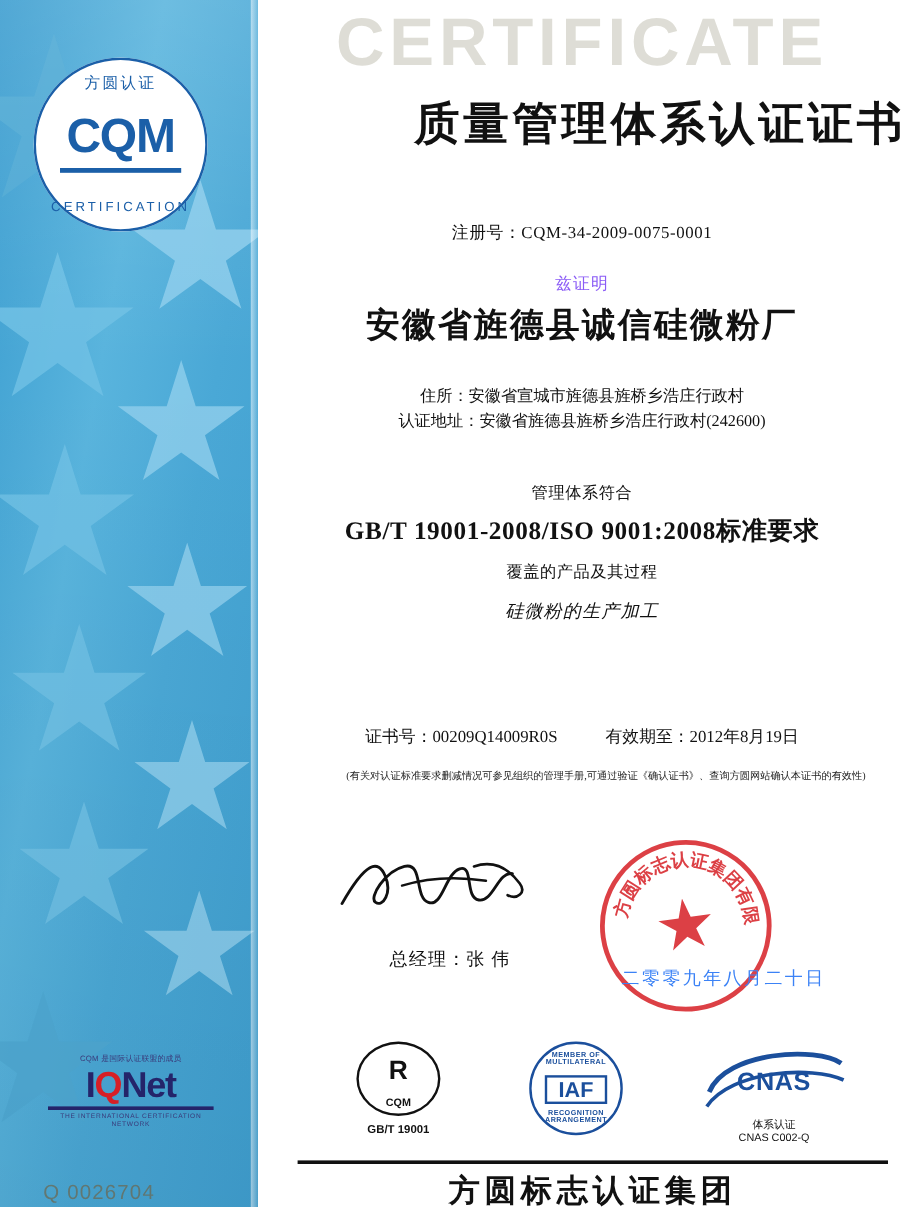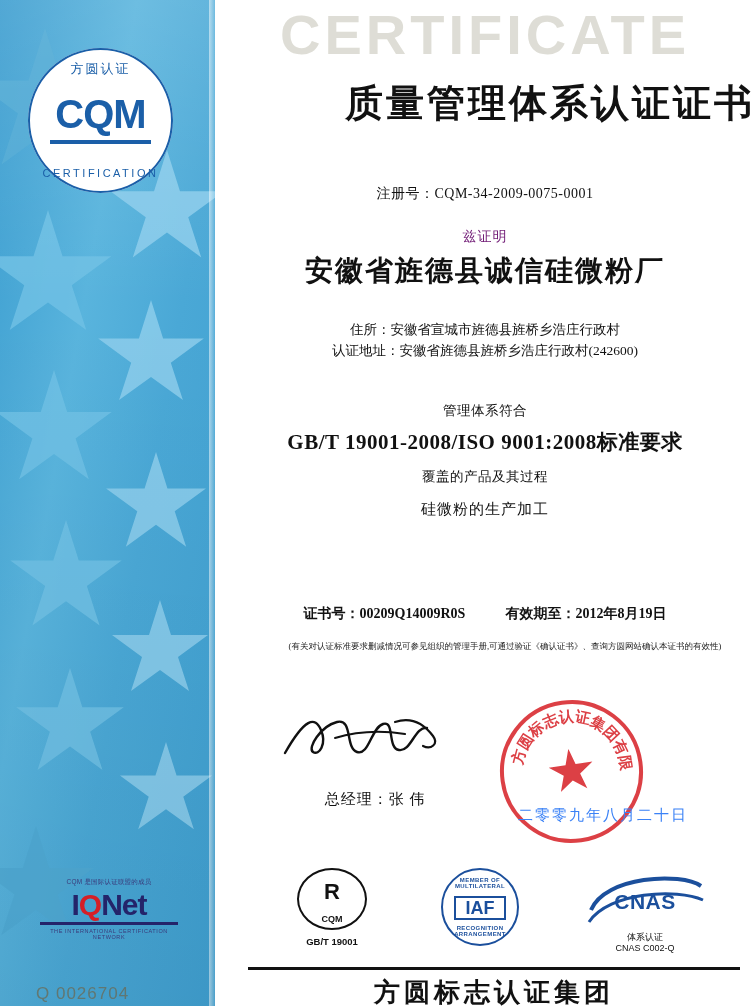--- a/index.html
+++ b/index.html
@@ -146,21 +146,21 @@
     text-align: center;
     font-size: 14px;
     color: #111;
     letter-spacing: .5px;
   }
   .hereby {
     position: absolute;
     top: 228px; left: 0; width: 540px;
     text-align: center;
     font-size: 14px;
-    color: #701a75;
+    color: #8b5cf6;
     letter-spacing: 1px;
   }
   .company {
     position: absolute;
     top: 252px; left: 0; width: 540px;
     text-align: center;
     font-size: 28px;
     font-weight: bold;
     color: #111;
     letter-spacing: 2px;
@@ -198,32 +198,33 @@
     color: #111;
     letter-spacing: .5px;
   }
   .scope-value {
     position: absolute;
     top: 500px; left: 0; width: 540px;
     text-align: center;
     font-size: 15px;
     color: #111;
     letter-spacing: 1px;
+    font-style: italic;
   }
 
   .cert-row {
     position: absolute;
     top: 605px; left: 0; width: 540px;
     display: flex;
     justify-content: center;
     gap: 40px;
     font-size: 14px;
     color: #111;
   }
-  .cert-row .cell { white-space: nowrap; font-weight: bold; }
+  .cert-row .cell { white-space: nowrap; }
 
   .fineprint {
     position: absolute;
     top: 641px; left: 0; width: 540px;
     text-align: center;
     font-size: 8.5px;
     color: #222;
     letter-spacing: 0;
     padding-left: 20px;
   }

